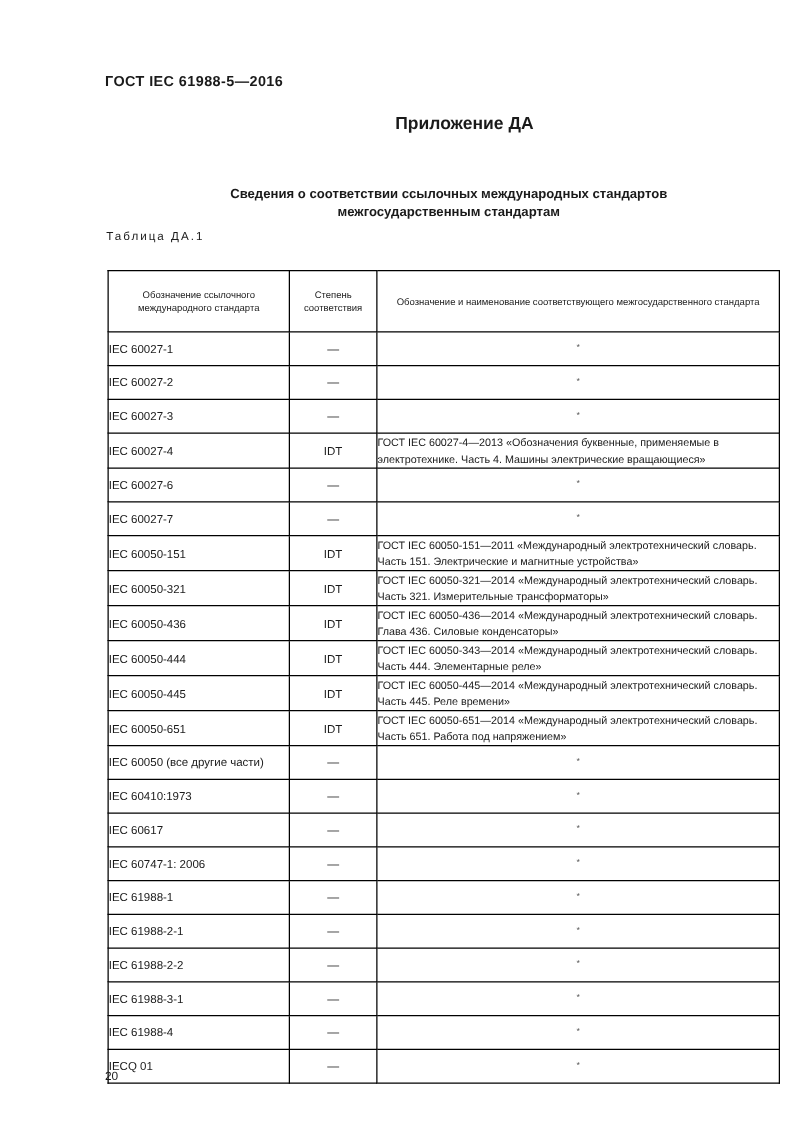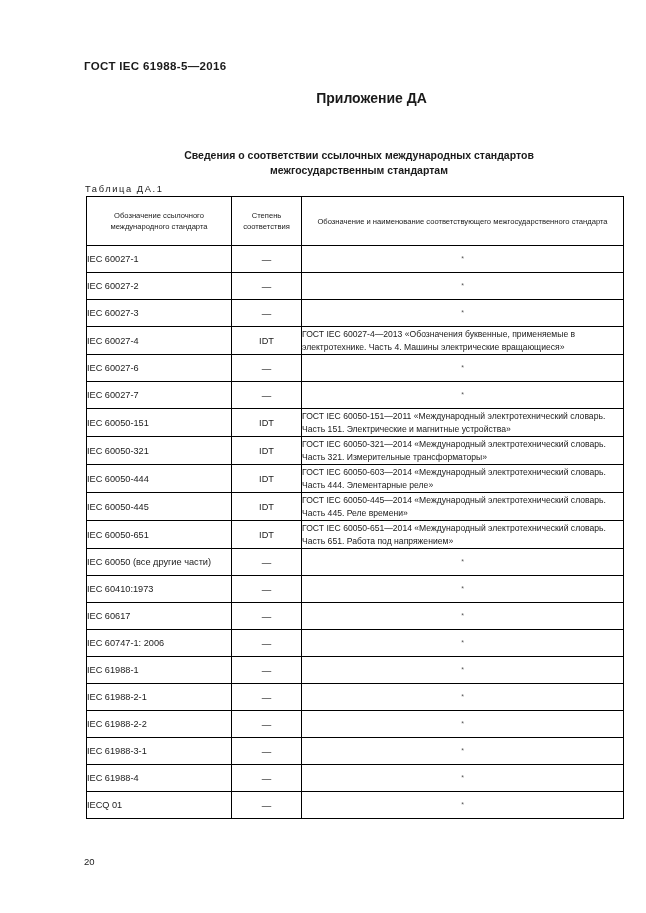--- a/index.html
+++ b/index.html
@@ -68,21 +68,21 @@
     top: 184px;
     font-size: 9.3px;
     letter-spacing: 1.6px;
     white-space: nowrap;
   }
 
   
   .tbl-wrap {
     position: absolute;
     left: 60px;
-    top: 196px;
+    top: 216px;
     width: 537px;
   }
   table.da {
     border-collapse: collapse;
     width: 537px;
     table-layout: fixed;
     font-size: 9px;
   }
   table.da col.c1 { width: 145px; }
   table.da col.c2 { width: 70px; }
@@ -210,23 +210,28 @@
             <td class="col-ref">IEC 60050-151</td>
             <td class="col-deg"><span class="">IDT</span></td>
             <td class="col-name">ГОСТ IEC 60050-151—2011 «Международный электротехнический словарь. Часть 151. Электрические и магнитные устройства»</td>
           </tr>
           <tr class="tall">
             <td class="col-ref">IEC 60050-321</td>
             <td class="col-deg"><span class="">IDT</span></td>
             <td class="col-name">ГОСТ IEC 60050-321—2014 «Международный электротехнический словарь. Часть 321. Измерительные трансформаторы»</td>
           </tr>
           <tr class="tall">
+            <td class="col-ref">IEC 60050-436</td>
+            <td class="col-deg"><span class="">IDT</span></td>
+            <td class="col-name">ГОСТ IEC 60050-436—2014 «Международный электротехнический словарь. Глава 436. Силовые конденсаторы»</td>
+          </tr>
+          <tr class="tall">
             <td class="col-ref">IEC 60050-444</td>
             <td class="col-deg"><span class="">IDT</span></td>
-            <td class="col-name">ГОСТ IEC 60050-603—2014 «Международный электротехнический словарь. Часть 444. Элементарные реле»</td>
+            <td class="col-name">ГОСТ IEC 60050-343—2014 «Международный электротехнический словарь. Часть 444. Элементарные реле»</td>
           </tr>
           <tr class="tall">
             <td class="col-ref">IEC 60050-445</td>
             <td class="col-deg"><span class="">IDT</span></td>
             <td class="col-name">ГОСТ IEC 60050-445—2014 «Международный электротехнический словарь. Часть 445. Реле времени»</td>
           </tr>
           <tr class="tall">
             <td class="col-ref">IEC 60050-651</td>
             <td class="col-deg"><span class="">IDT</span></td>
             <td class="col-name">ГОСТ IEC 60050-651—2014 «Международный электротехнический словарь. Часть 651. Работа под напряжением»</td>

